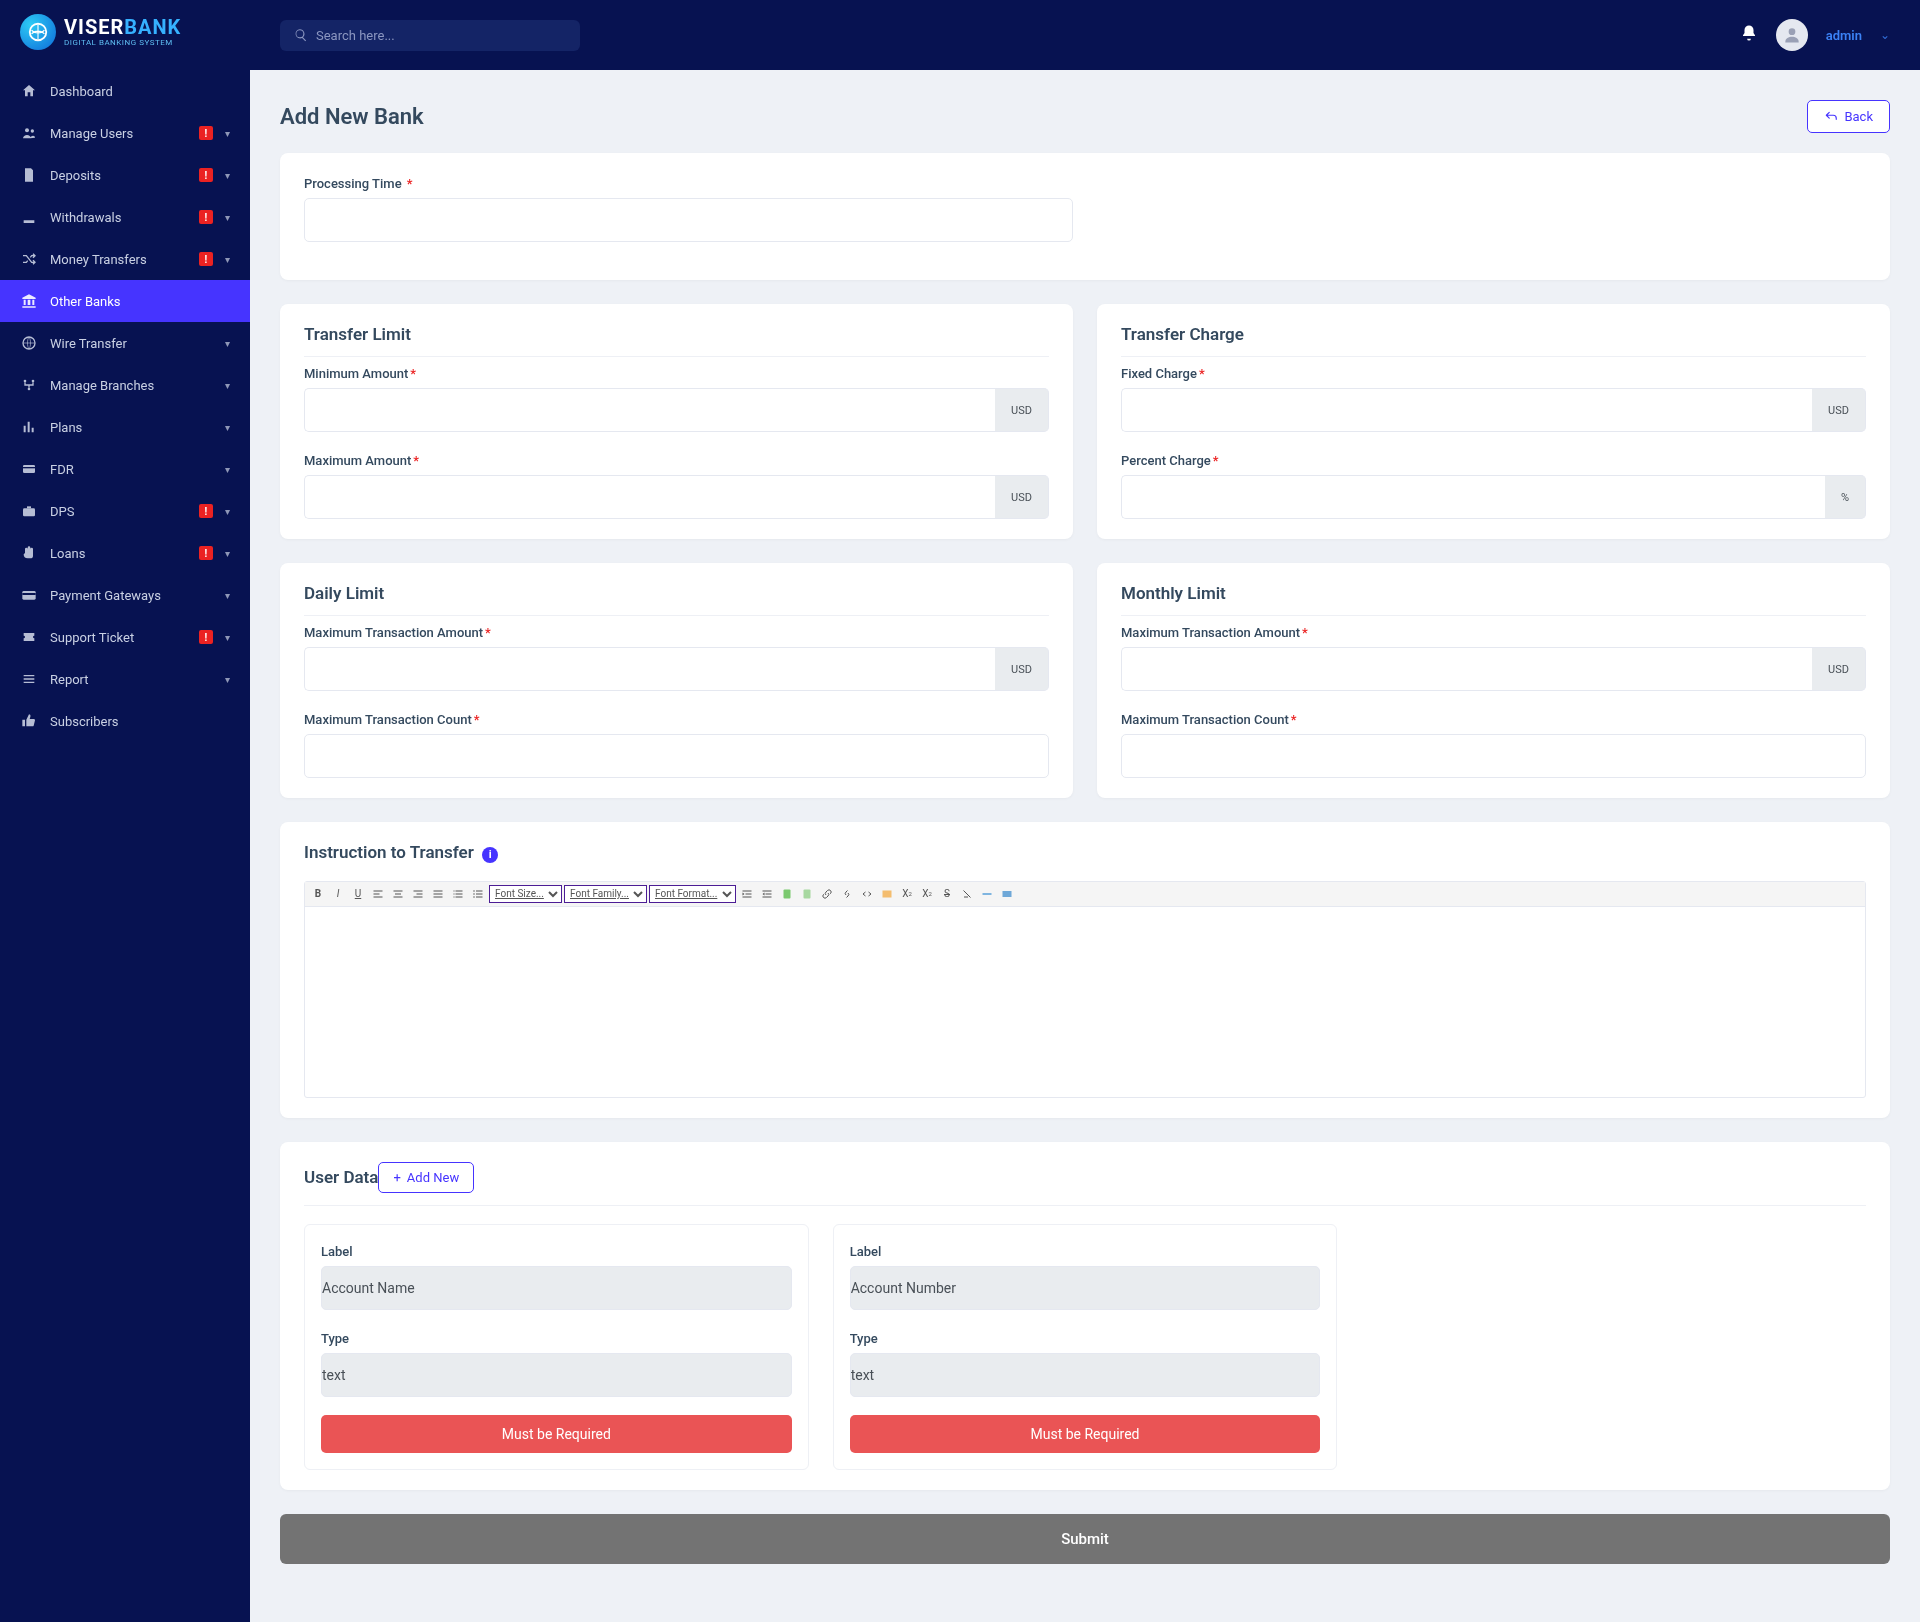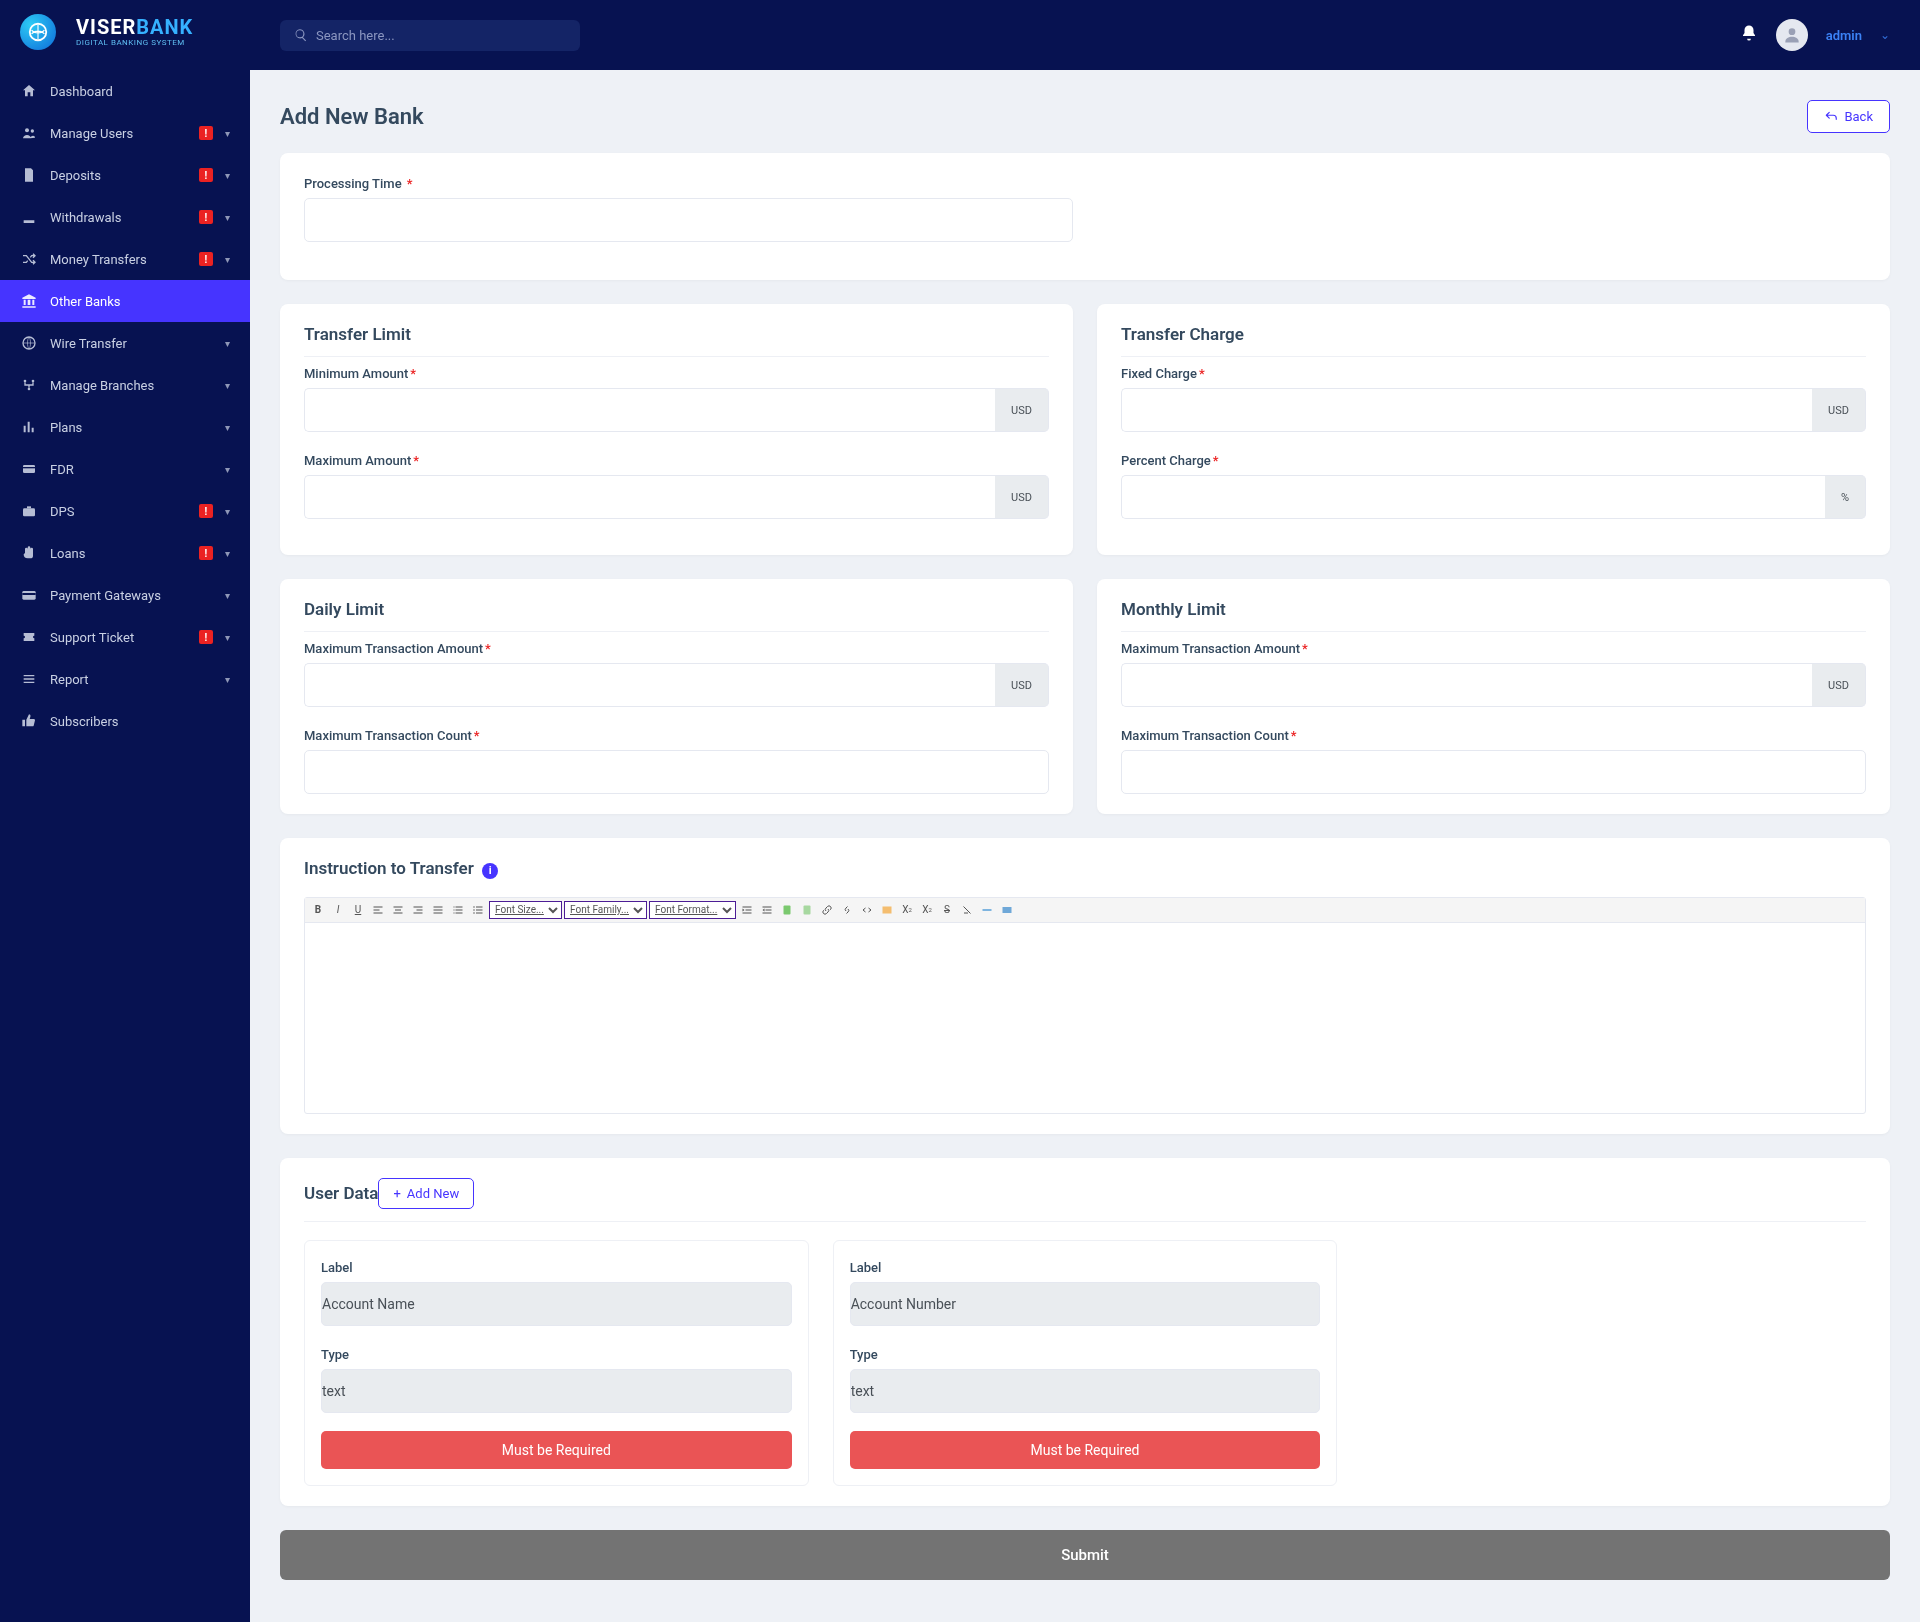--- a/index.html
+++ b/index.html
@@ -1,21 +1,21 @@
 <!DOCTYPE html>
 <html><head>
   <meta charset="utf-8">
   <style>
     * { margin: 0; padding: 0; box-sizing: border-box; font-family: -apple-system, BlinkMacSystemFont, "Segoe UI", Roboto, sans-serif; }
     body { background: #eef1f6; width: 1920px; height: 1622px; overflow: hidden; }
     .app { display: flex; height: 100%; }
     
     
     .sidebar { width: 250px; background: #071251; color: #c9d0e3; display: flex; flex-direction: column; flex-shrink: 0; }
-    .logo-area { padding: 14px 20px; display: flex; align-items: center; gap: 20px; }
+    .logo-area { padding: 14px 20px; display: flex; align-items: center; gap: 8px; }
     .logo-circle { width: 36px; height: 36px; border-radius: 50%; background: radial-gradient(circle at 30% 30%, #2dcbf5, #0d6ad9); display:flex; align-items:center; justify-content:center; }
     .logo-circle svg { width: 22px; height: 22px; }
     .logo-text { display:flex; flex-direction:column; line-height:1; }
     .logo-main { font-weight:700; font-size:20px; letter-spacing:1px; color:#fff; }
     .logo-main .bank { color:#36b1ff; }
     .logo-sub { font-size:8px; color:#5fbef2; letter-spacing:0.5px; margin-top:2px; }
     .nav { padding-top: 6px; }
     .nav-item { display:flex; align-items:center; padding: 12px 20px; font-size:13px; cursor:pointer; gap:12px; position:relative; }
     .nav-item.active { background:#4634ff; color:#fff; }
     .nav-icon { width:18px; height:18px; display:flex; align-items:center; justify-content:center; opacity:0.9; }
@@ -315,21 +315,21 @@
       <div class="row2">
         <div class="card">
           <div class="card-title bordered">Transfer Limit</div>
           <div class="form-group">
             <label class="form-label"><span>Minimum Amount</span><span class="req">*</span></label>
             <div class="input-group">
               <input class="form-control" style="">
               <span class="input-group-text">USD</span>
             </div>
           </div>
-          <div class="form-group" style="margin-bottom:16px;">
+          <div class="form-group" style="margin-bottom:0;">
             <label class="form-label"><span>Maximum Amount</span><span class="req">*</span></label>
             <div class="input-group">
               <input class="form-control" style="">
               <span class="input-group-text">USD</span>
             </div>
           </div>
         </div>
         <div class="card">
           <div class="card-title bordered">Transfer Charge</div>
           <div class="form-group">

